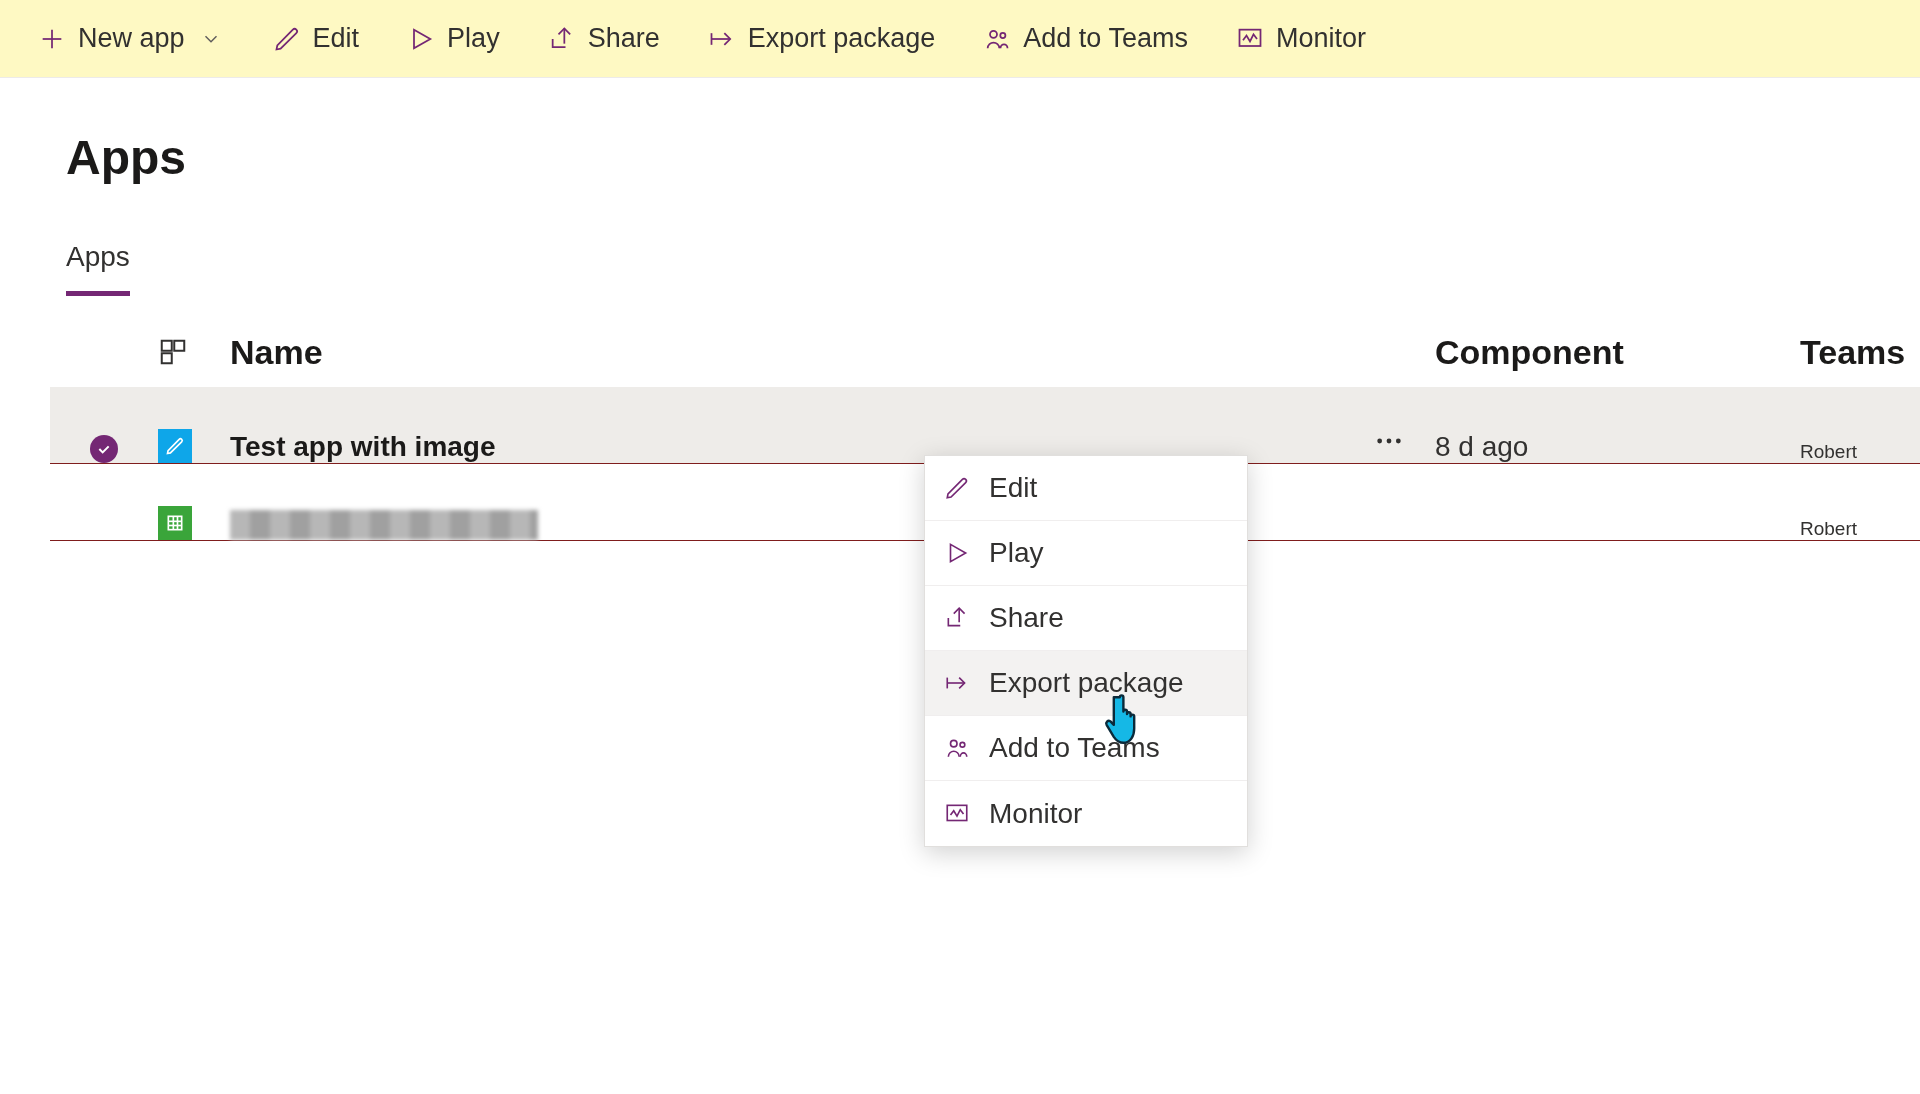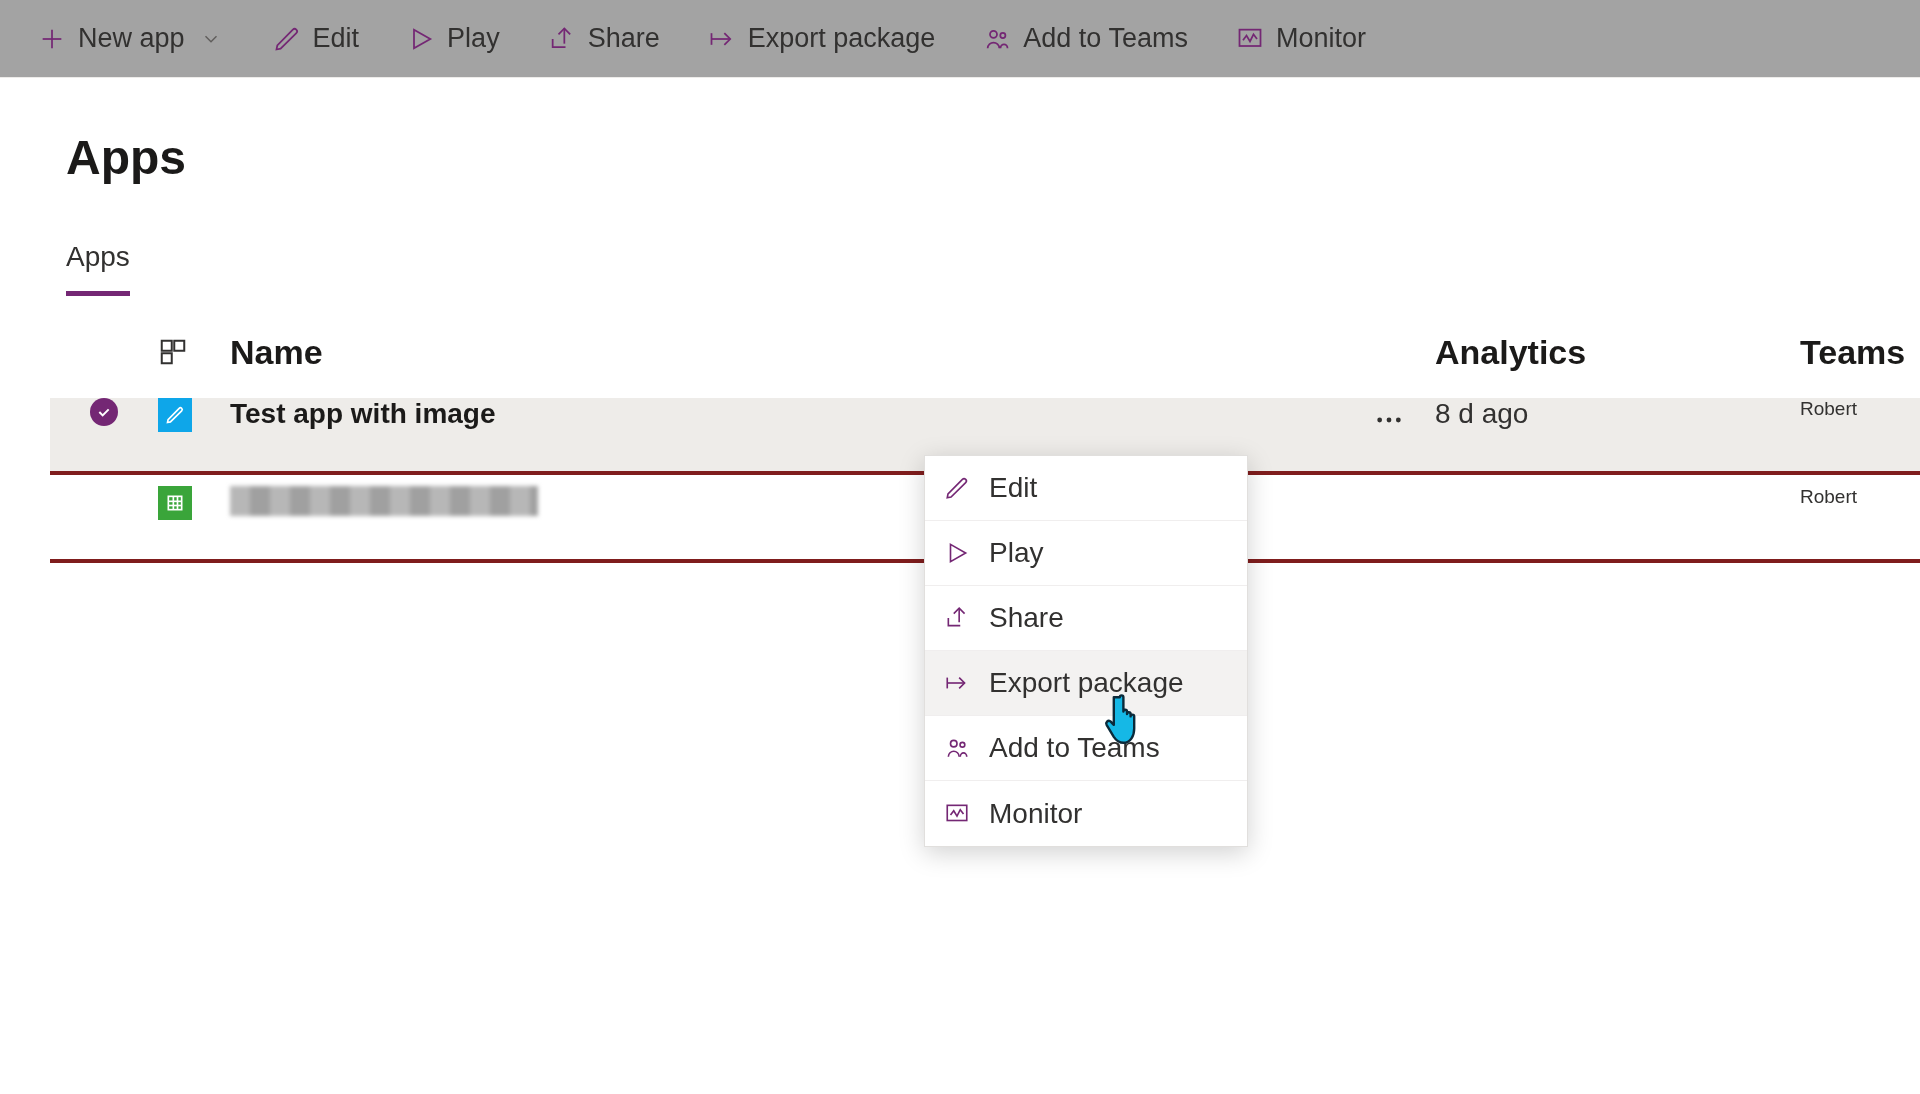--- a/index.html
+++ b/index.html
@@ -8,21 +8,21 @@
       background: #ffffff;
       color: #323130;
       font-size: 27px;
       overflow: hidden;
     }
 
     
     .toolbar {
       display: flex;
       align-items: center;
-      background: #a3a3a3;
+      background: #fef9c3;
       height: 78px;
       padding: 0 14px;
       gap: 0;
       border-bottom: 1px solid #edebe9;
     }
     .toolbar-item {
       display: flex;
       align-items: center;
       gap: 12px;
       padding: 0 24px;
@@ -88,24 +88,23 @@
     .col-owner { width: 120px; white-space: nowrap; overflow: hidden; }
 
     .th {
       font-weight: 700;
       font-size: 34px;
       color: #1b1a19;
     }
 
     .table-row {
       display: flex;
-      align-items: flex-start;
+      align-items: flex-end;
       height: 77px;
-      border-bottom: 4px solid #7f1d1d;
-      margin-top: 11px;
+      border-bottom: 1px solid #7f1d1d;
     }
     .table-row.selected {
       background: #eeece9;
     }
 
     .radio-selected {
       width: 28px; height: 28px;
       border-radius: 50%;
       background: #742774;
       display:flex; align-items:center; justify-content:center;
@@ -278,21 +277,21 @@
     <div class="col-select"></div>
     <div class="col-icon grid-toggle-icon">
       <svg viewBox="0 0 24 24" fill="none" stroke="currentColor" stroke-width="1.6">
           <rect x="3" y="3" width="8" height="8"></rect>
           <rect x="13" y="3" width="8" height="8"></rect>
           <rect x="3" y="13" width="8" height="8"></rect>
         </svg>
     </div>
     <div class="col-name th">Name</div>
     <div class="col-more"></div>
-    <div class="col-modified th">Analytics</div>
+    <div class="col-modified th">Component</div>
     <div class="col-owner th">Teams</div>
   </div>
 
   <div class="table-row selected">
     <div class="col-select">
       <span class="radio-selected">
         <svg viewBox="0 0 24 24" fill="none" stroke="currentColor" stroke-width="3">
             <polyline points="5 12 10 17 19 8"></polyline>
           </svg>
       </span>

